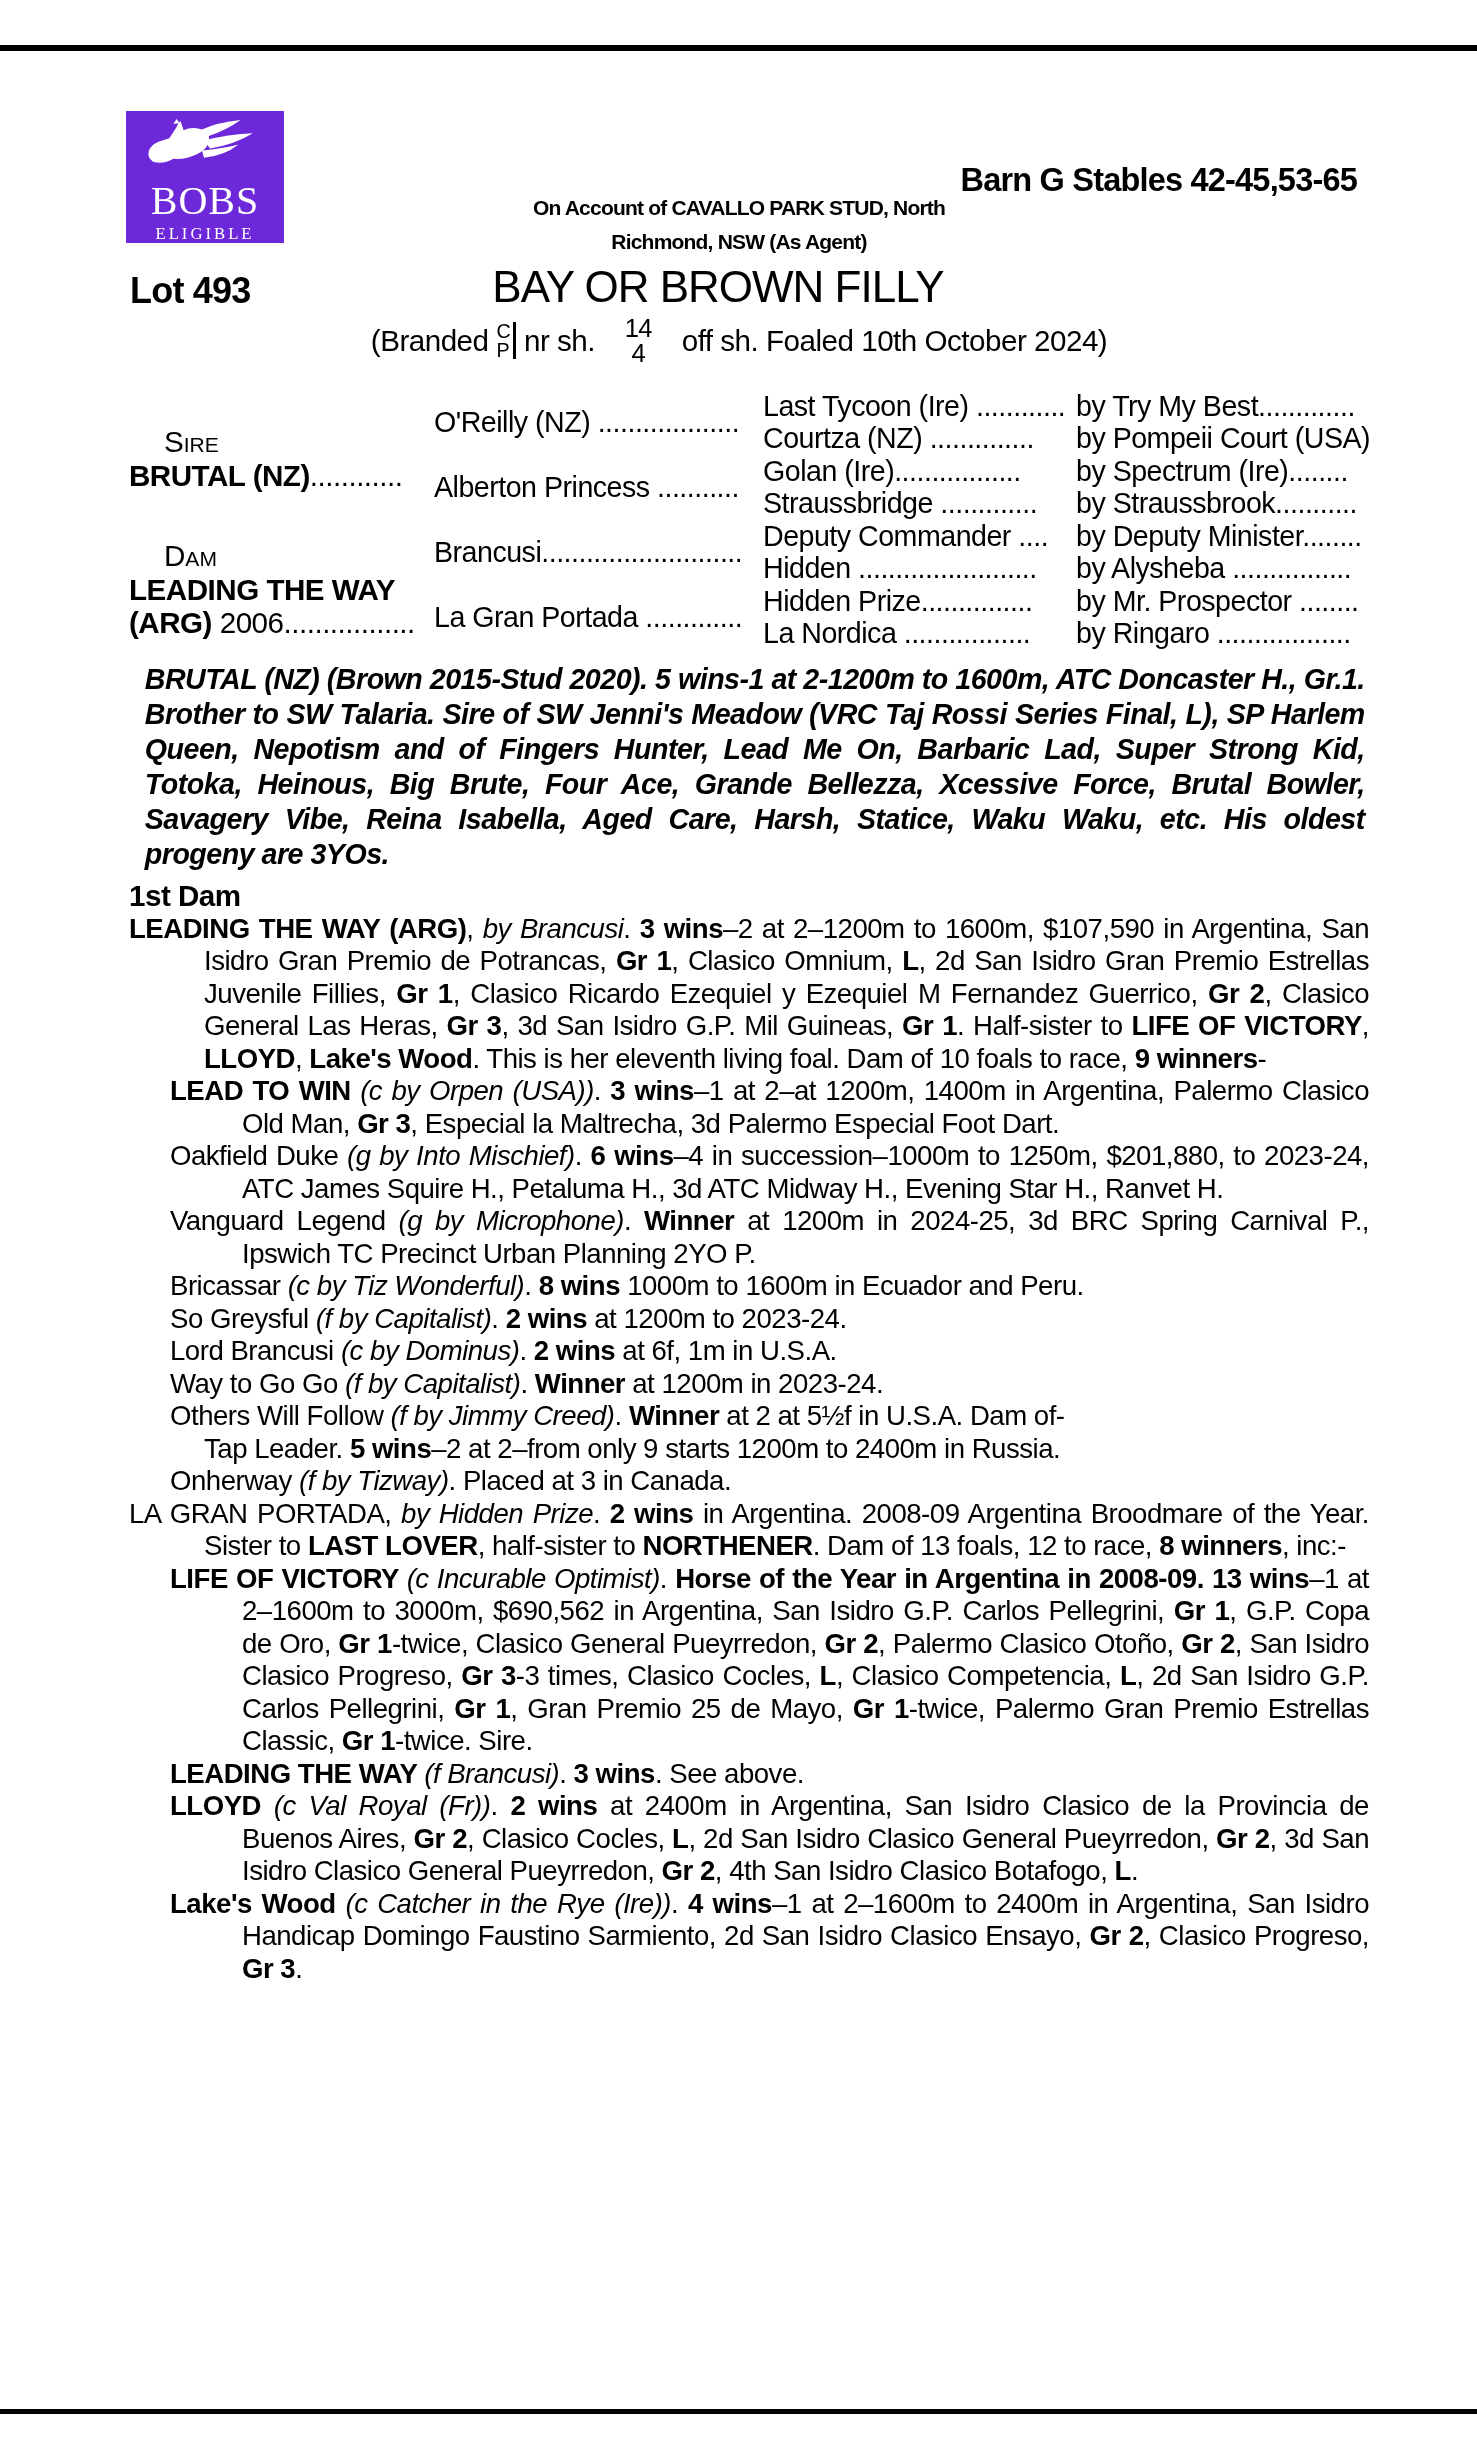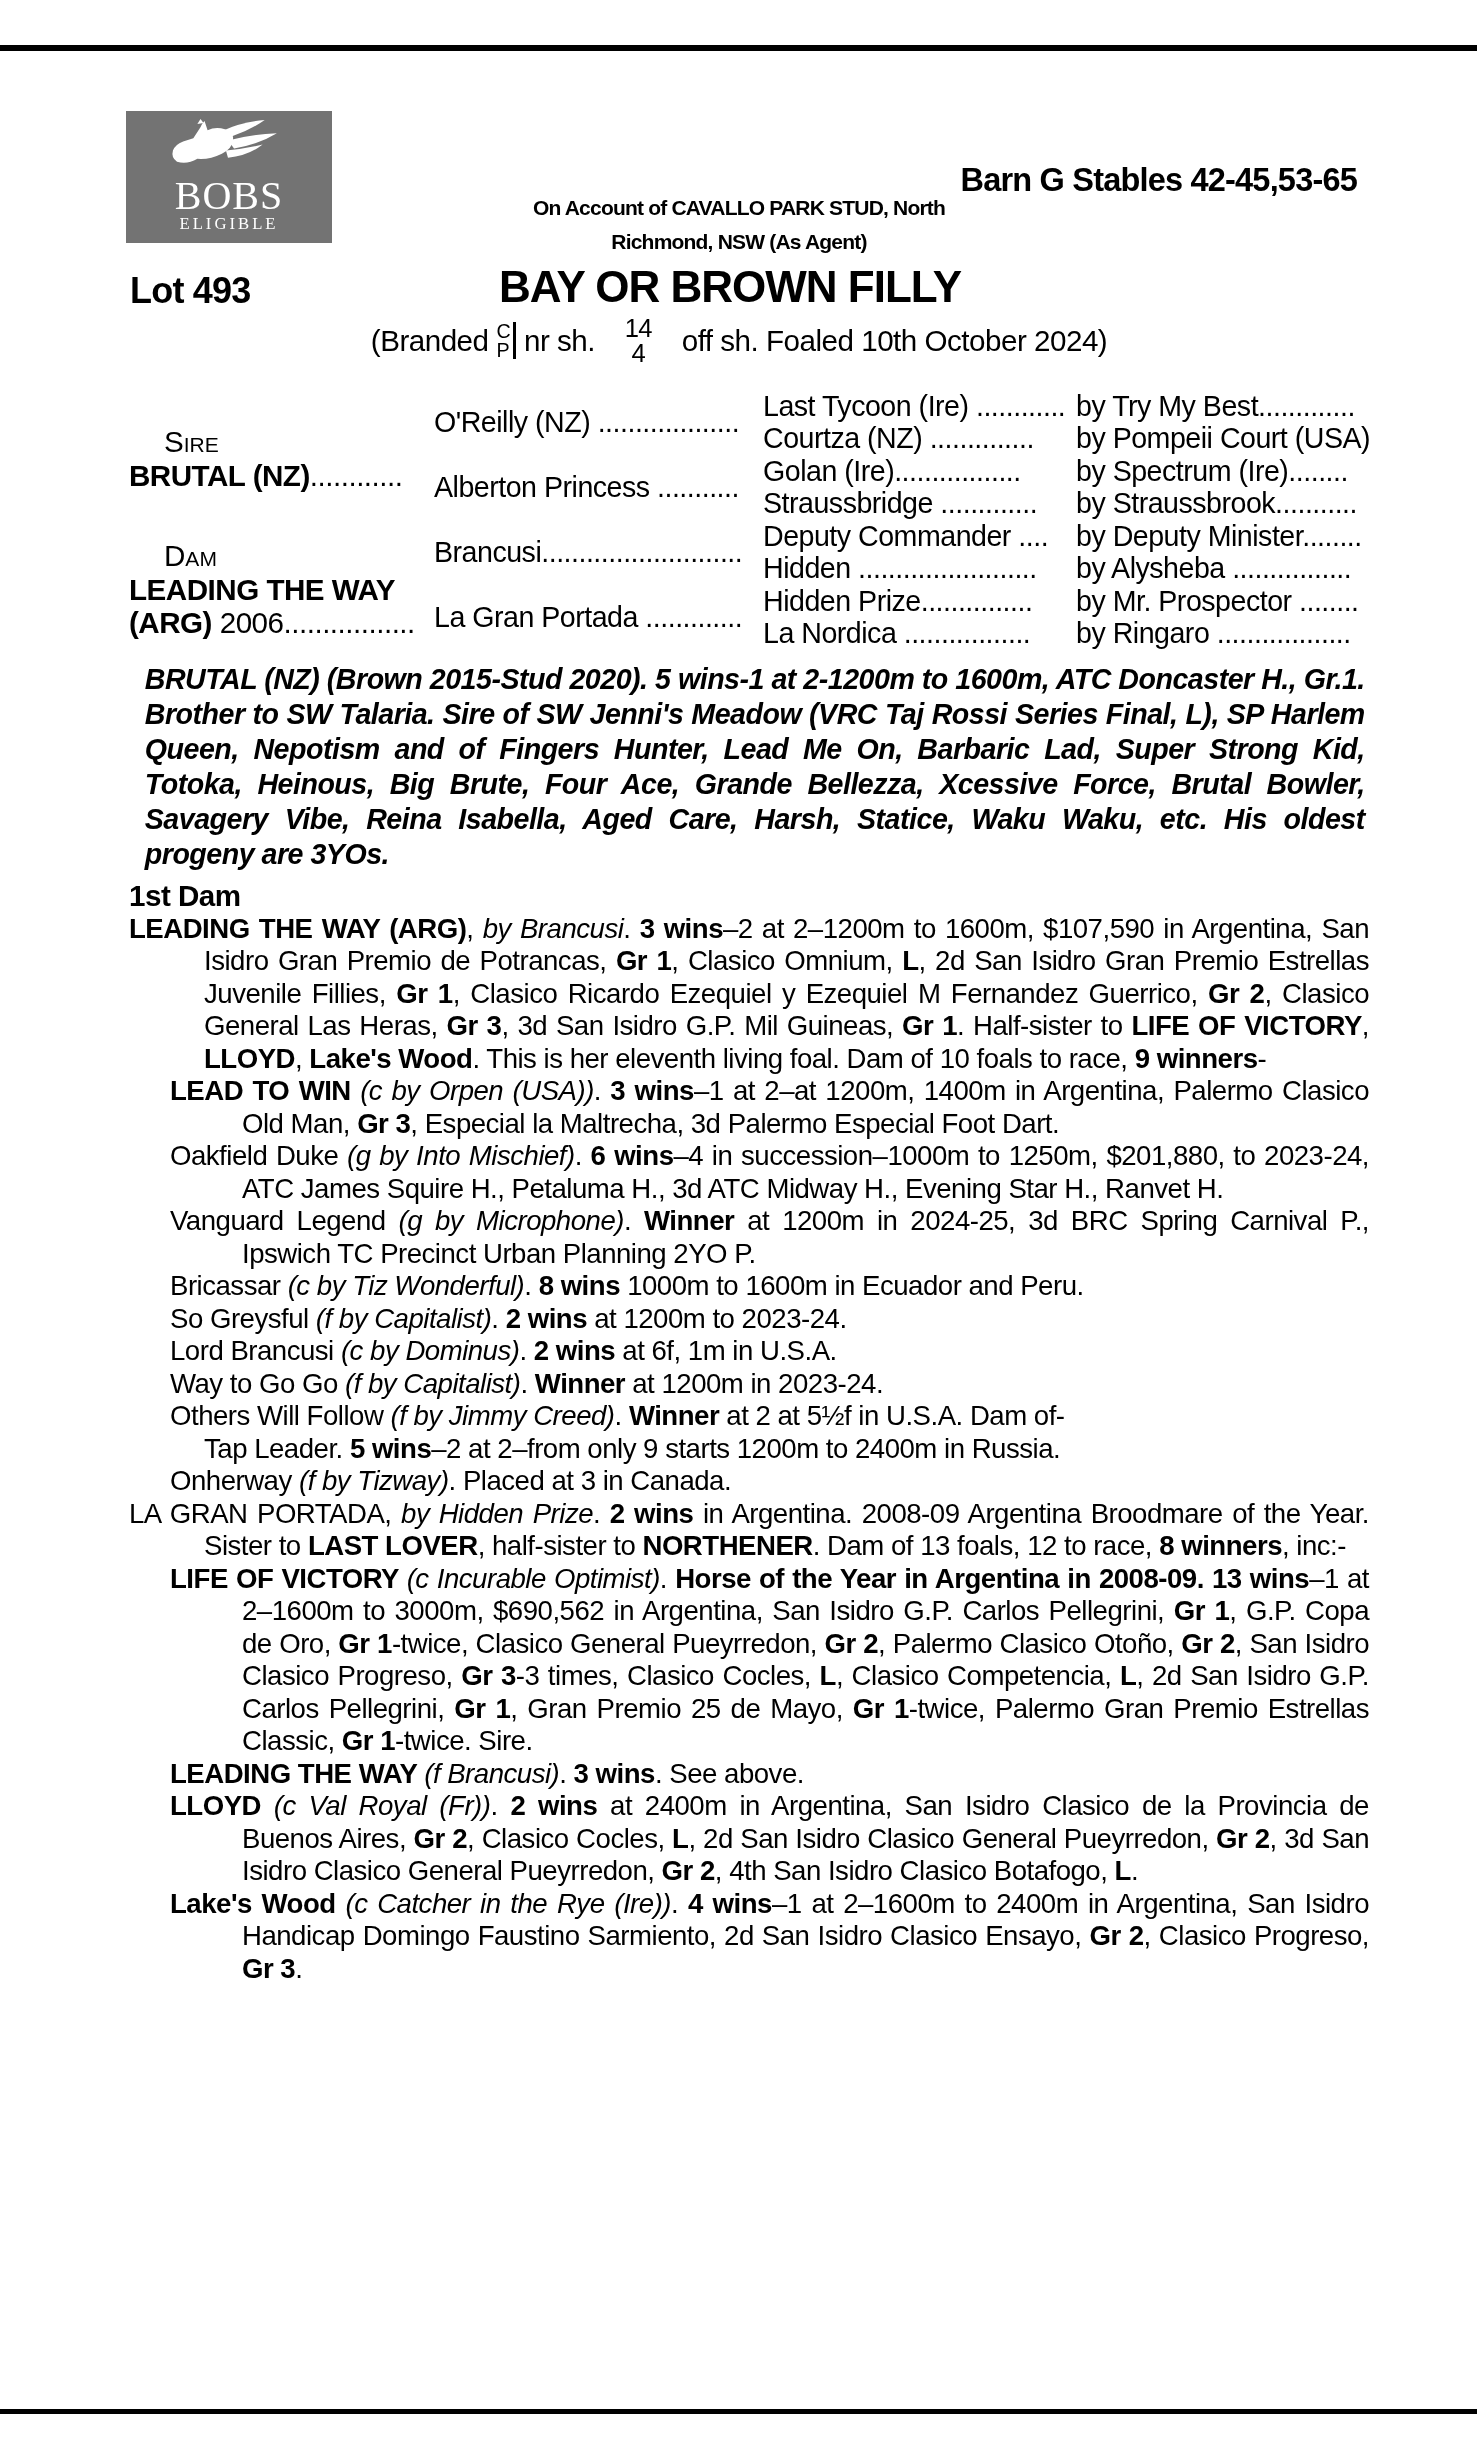--- a/index.html
+++ b/index.html
@@ -6,31 +6,31 @@
   body{
     width:1478px;height:2463px;position:relative;background:#ffffff;color:#000;
     font-family:"Liberation Sans",sans-serif;overflow:hidden;
   }
   .rule{position:absolute;left:0;width:1478px;background:#000;}
   .rule-top{top:45px;height:5.9px;}
   .rule-bottom{top:2409px;height:4.9px;}
 
   
   .logo{
-    position:absolute;left:126px;top:111px;width:206px;height:132px;
-    background:#737373;color:#fff;display:flex;flex-direction:column;
-    align-items:center;justify-content:flex-start;padding-top:7.9px;box-sizing:border-box;
+    position:absolute;left:126px;top:111px;width:158px;height:132px;
+    background:#6d28d9;color:#fff;display:flex;flex-direction:column;
+    align-items:center;justify-content:space-between;padding-top:7.9px;box-sizing:border-box;
   }
   .logo-word{font-family:"Liberation Serif",serif;font-size:40px;line-height:39px;letter-spacing:1px;font-weight:400;}
   .logo-sub{font-family:"Liberation Serif",serif;font-size:16.7px;line-height:17.7px;letter-spacing:3px;}
   .barn{position:absolute;top:162px;right:121px;font-weight:bold;font-size:32.5px;letter-spacing:-0.8px;}
   .acct{position:absolute;left:0;width:1478px;text-align:center;font-weight:bold;font-size:21px;letter-spacing:-0.8px;}
   .acct1{top:196px;} .acct2{top:230px;}
   .lot{position:absolute;left:130px;top:270px;font-weight:bold;font-size:36px;letter-spacing:-0.8px;}
-  .title{position:absolute;left:0;width:1436px;top:262px;text-align:center;font-weight:bold;font-size:44px;letter-spacing:-1px;margin-left:12px;}
+  .title{position:absolute;left:0;width:1436px;top:262px;text-align:center;font-weight:normal;font-size:44px;letter-spacing:-1px;}
   .branded{
     position:absolute;top:307px;left:0;width:1478px;height:67px;
     display:flex;justify-content:center;align-items:center;font-size:29.6px;letter-spacing:-0.5px;
   }
   .stack{display:inline-flex;flex-direction:column;align-items:center;justify-content:center;}
   .stack-brand{font-size:19.7px;line-height:18.7px;border-right:3px solid #000;padding-right:3px;margin-left:7.9px;align-items:flex-start;}
   .stack-num{font-size:25.6px;line-height:24.6px;margin-left:29.6px;}
   .branded .mid{margin-left:7.9px;}
   .branded .suffix{margin-left:29.6px;}
 

